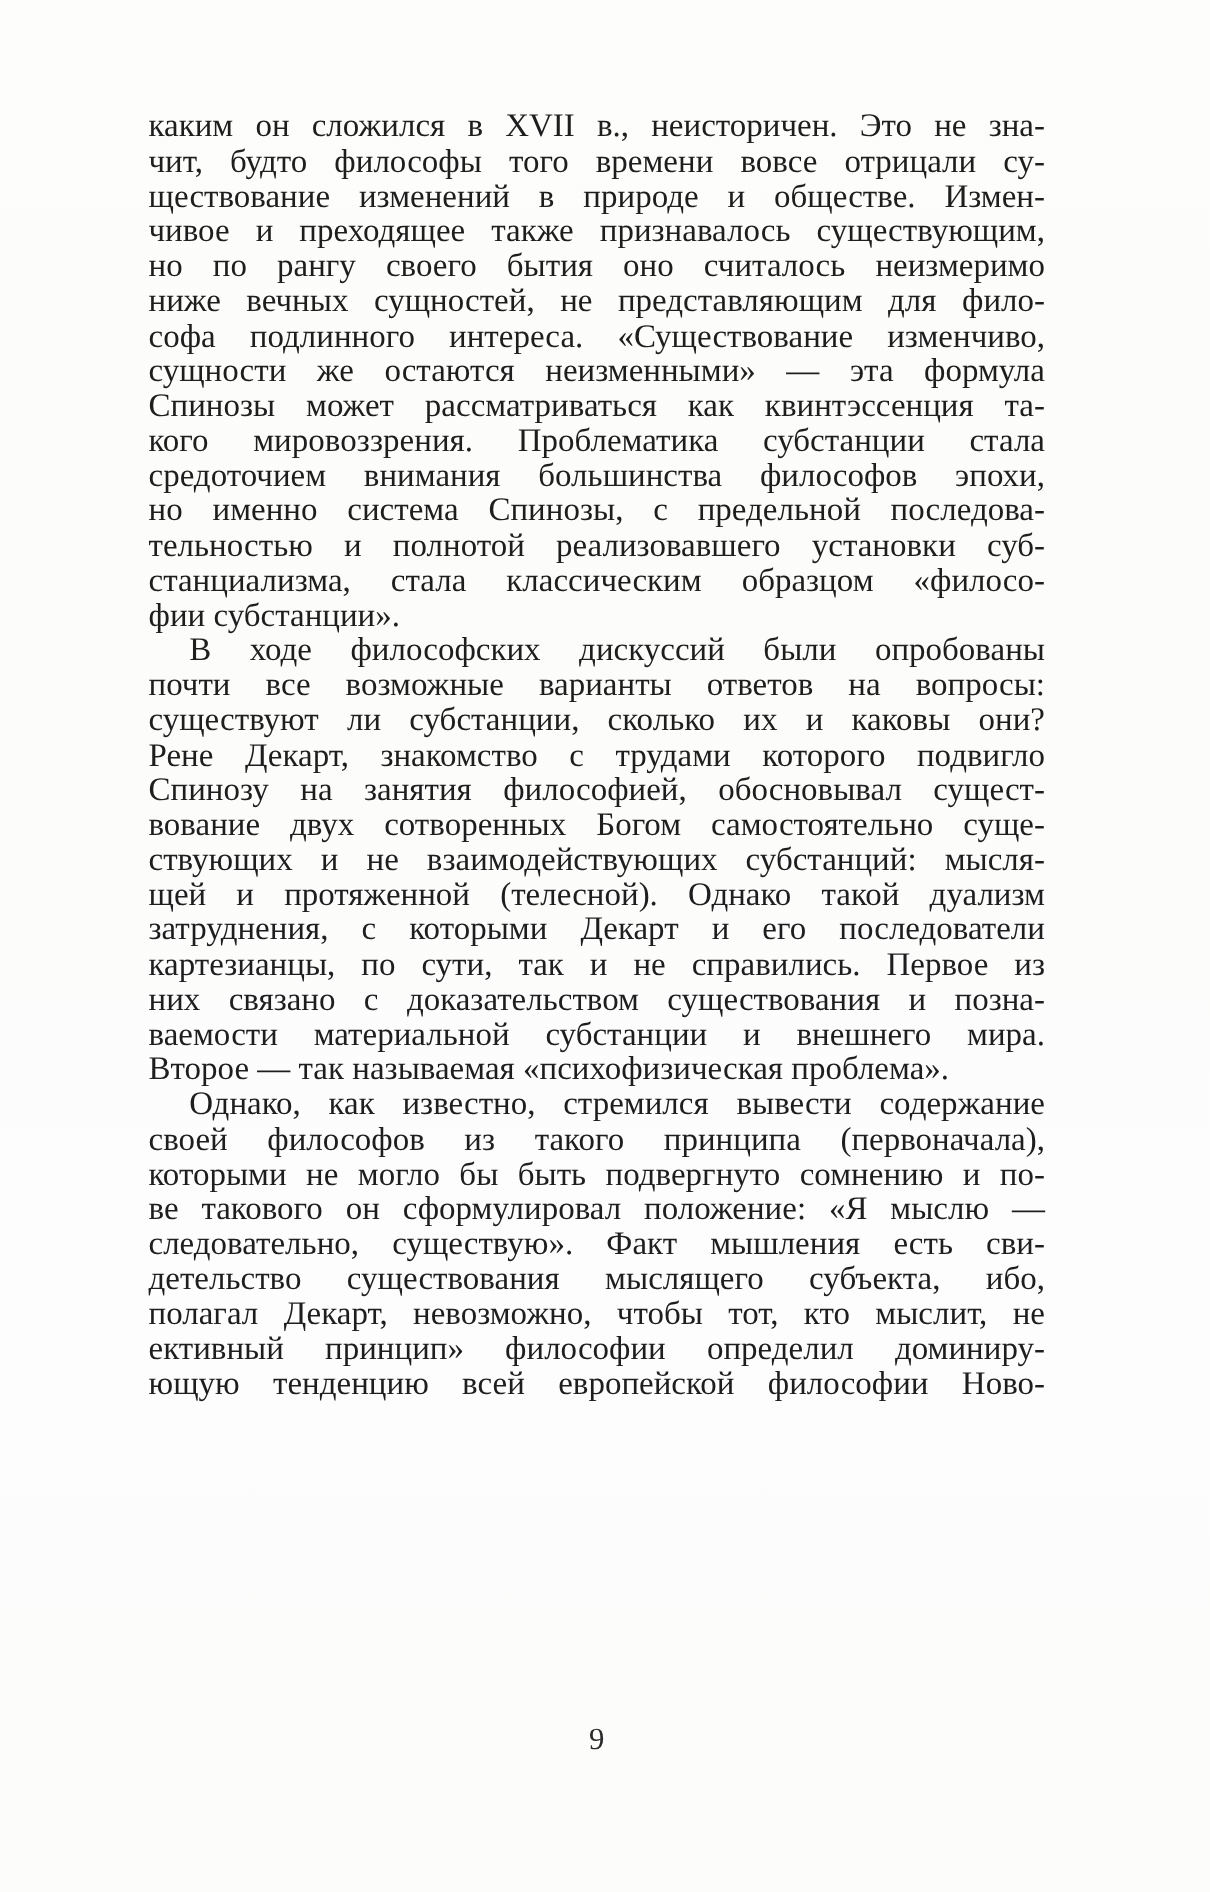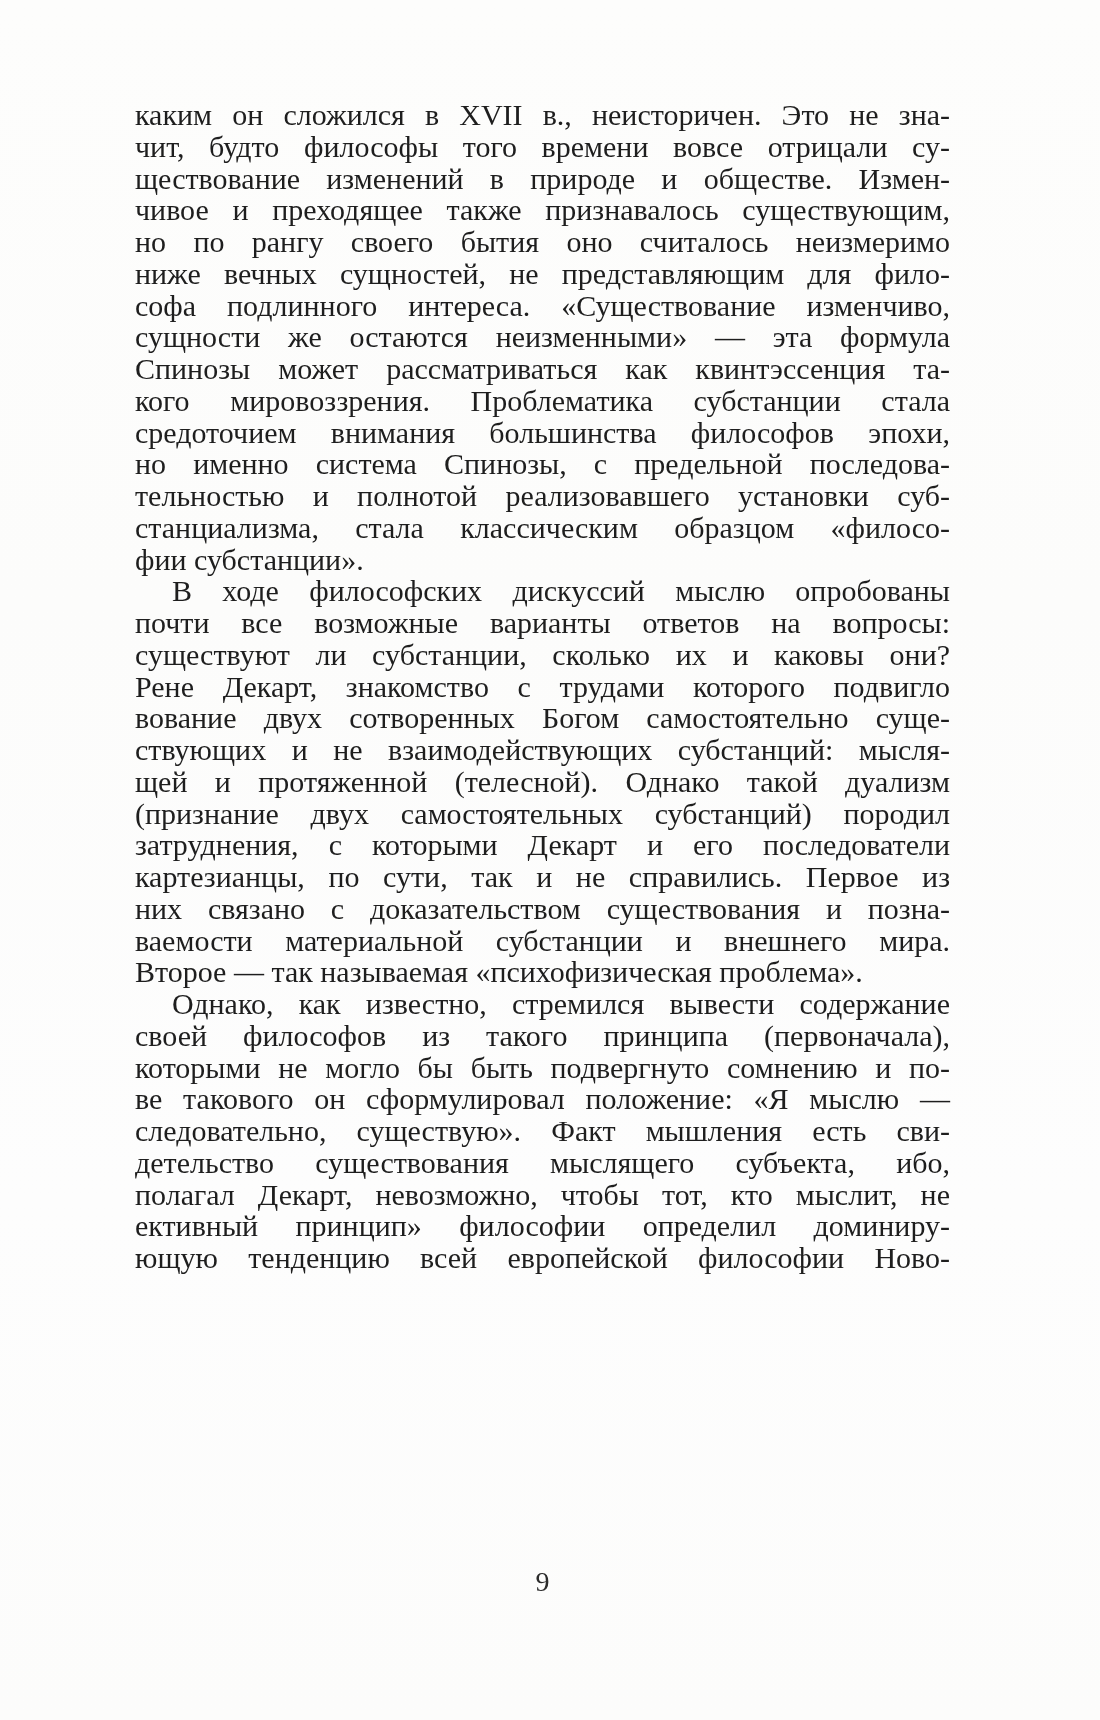--- a/index.html
+++ b/index.html
@@ -61,28 +61,28 @@
       <div class="line">ниже вечных сущностей, не представляющим для фило-</div>
       <div class="line">софа подлинного интереса. «Существование изменчиво,</div>
       <div class="line">сущности же остаются неизменными» — эта формула</div>
       <div class="line">Спинозы может рассматриваться как квинтэссенция та-</div>
       <div class="line">кого мировоззрения. Проблематика субстанции стала</div>
       <div class="line">средоточием внимания большинства философов эпохи,</div>
       <div class="line">но именно система Спинозы, с предельной последова-</div>
       <div class="line">тельностью и полнотой реализовавшего установки суб-</div>
       <div class="line">станциализма, стала классическим образцом «филосо-</div>
       <div class="line para-end">фии субстанции».</div>
-      <div class="line indent">В ходе философских дискуссий мыслю опробованы</div>
+      <div class="line indent">В ходе философских дискуссий были опробованы</div>
       <div class="line">почти все возможные варианты ответов на вопросы:</div>
       <div class="line">существуют ли субстанции, сколько их и каковы они?</div>
       <div class="line">Рене Декарт, знакомство с трудами которого подвигло</div>
+      <div class="line">Спинозу на занятия философией, обосновывал сущест-</div>
       <div class="line">вование двух сотворенных Богом самостоятельно суще-</div>
       <div class="line">ствующих и не взаимодействующих субстанций: мысля-</div>
       <div class="line">щей и протяженной (телесной). Однако такой дуализм</div>
-      <div class="line">(признание двух самостоятельных субстанций) породил</div>
       <div class="line">затруднения, с которыми Декарт и его последователи</div>
       <div class="line">картезианцы, по сути, так и не справились. Первое из</div>
       <div class="line">них связано с доказательством существования и позна-</div>
       <div class="line">ваемости материальной субстанции и внешнего мира.</div>
       <div class="line para-end">Второе — так называемая «психофизическая проблема».</div>
       <div class="line indent">Однако, как известно, стремился вывести содержание</div>
       <div class="line">своей философов из такого принципа (первоначала),</div>
       <div class="line">которыми не могло бы быть подвергнуто сомнению и по-</div>
       <div class="line">ве такового он сформулировал положение: «Я мыслю —</div>
       <div class="line">следовательно, существую». Факт мышления есть сви-</div>

